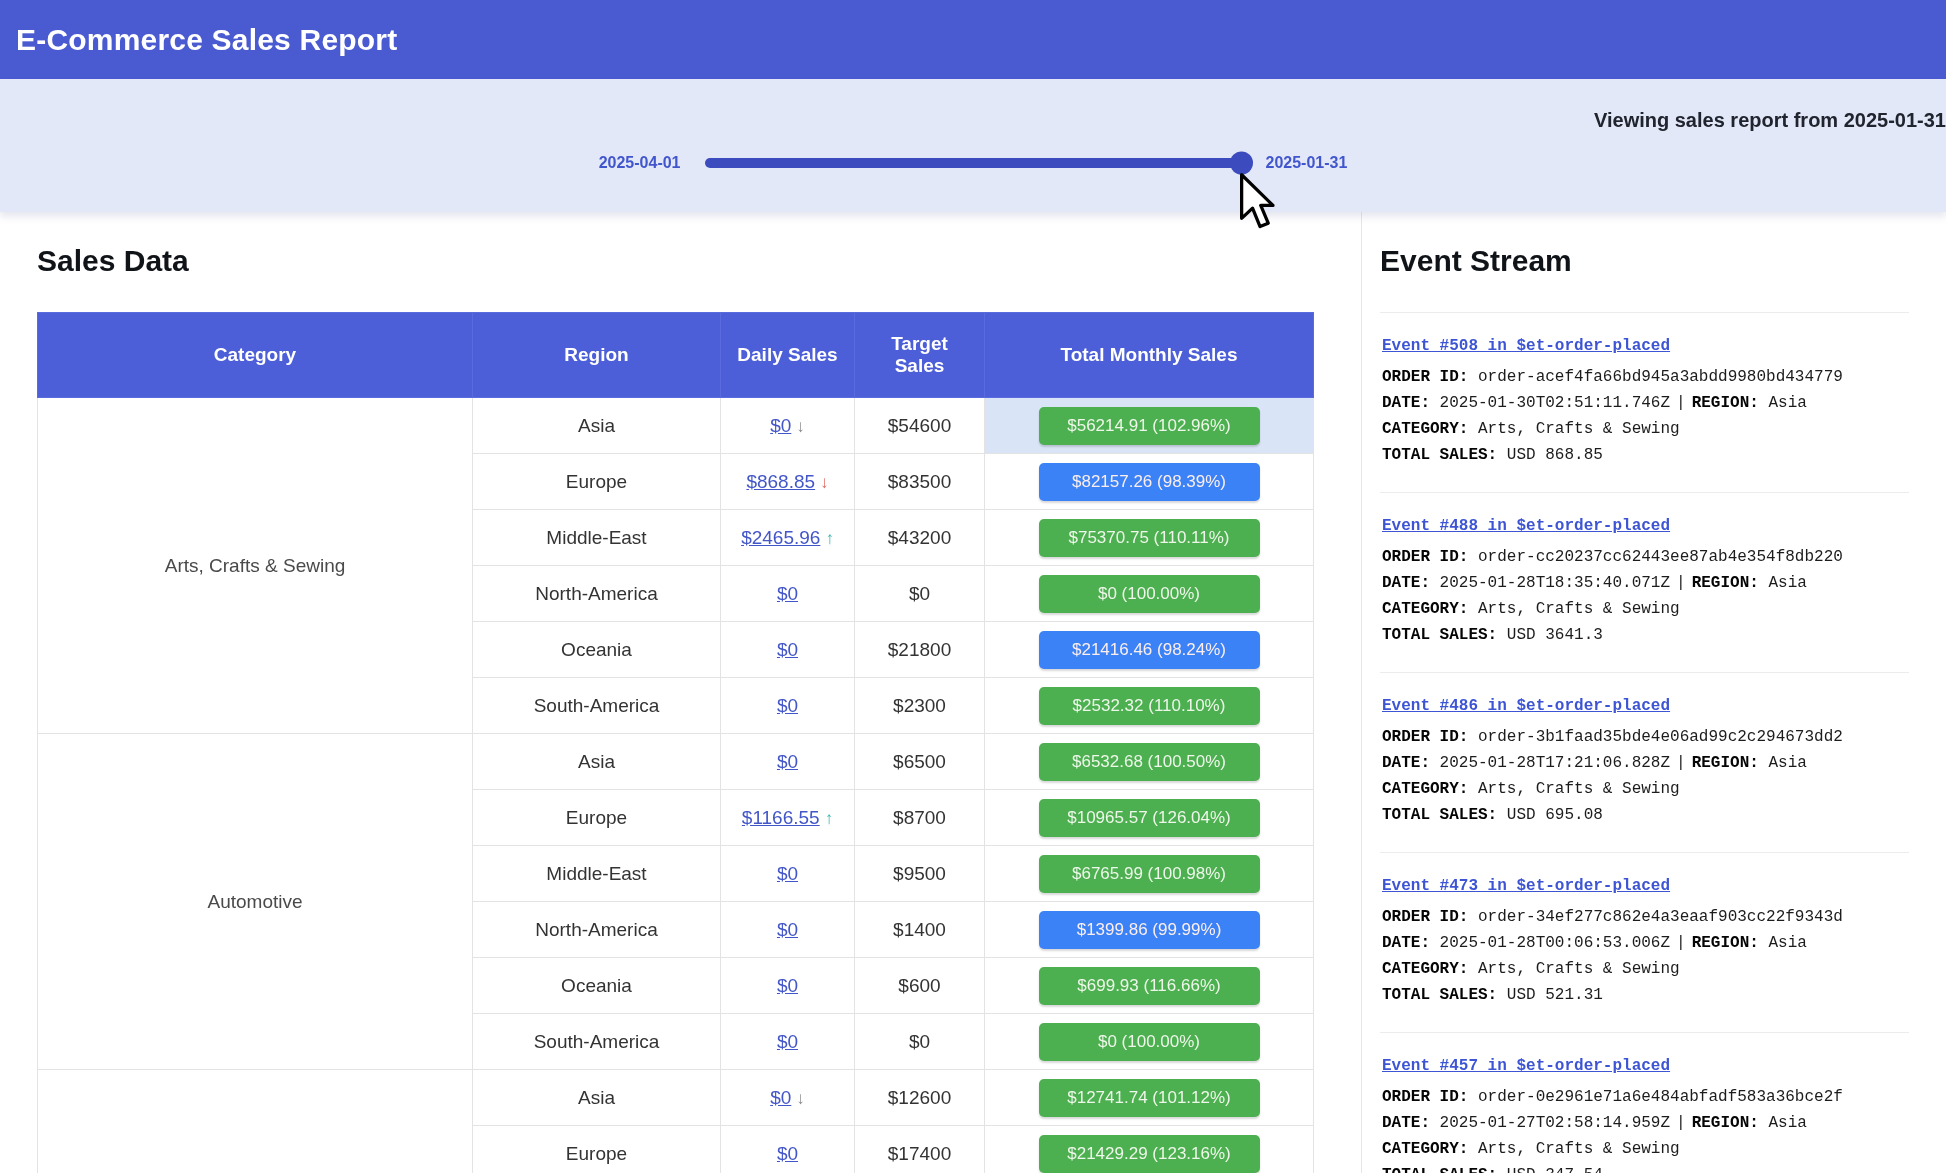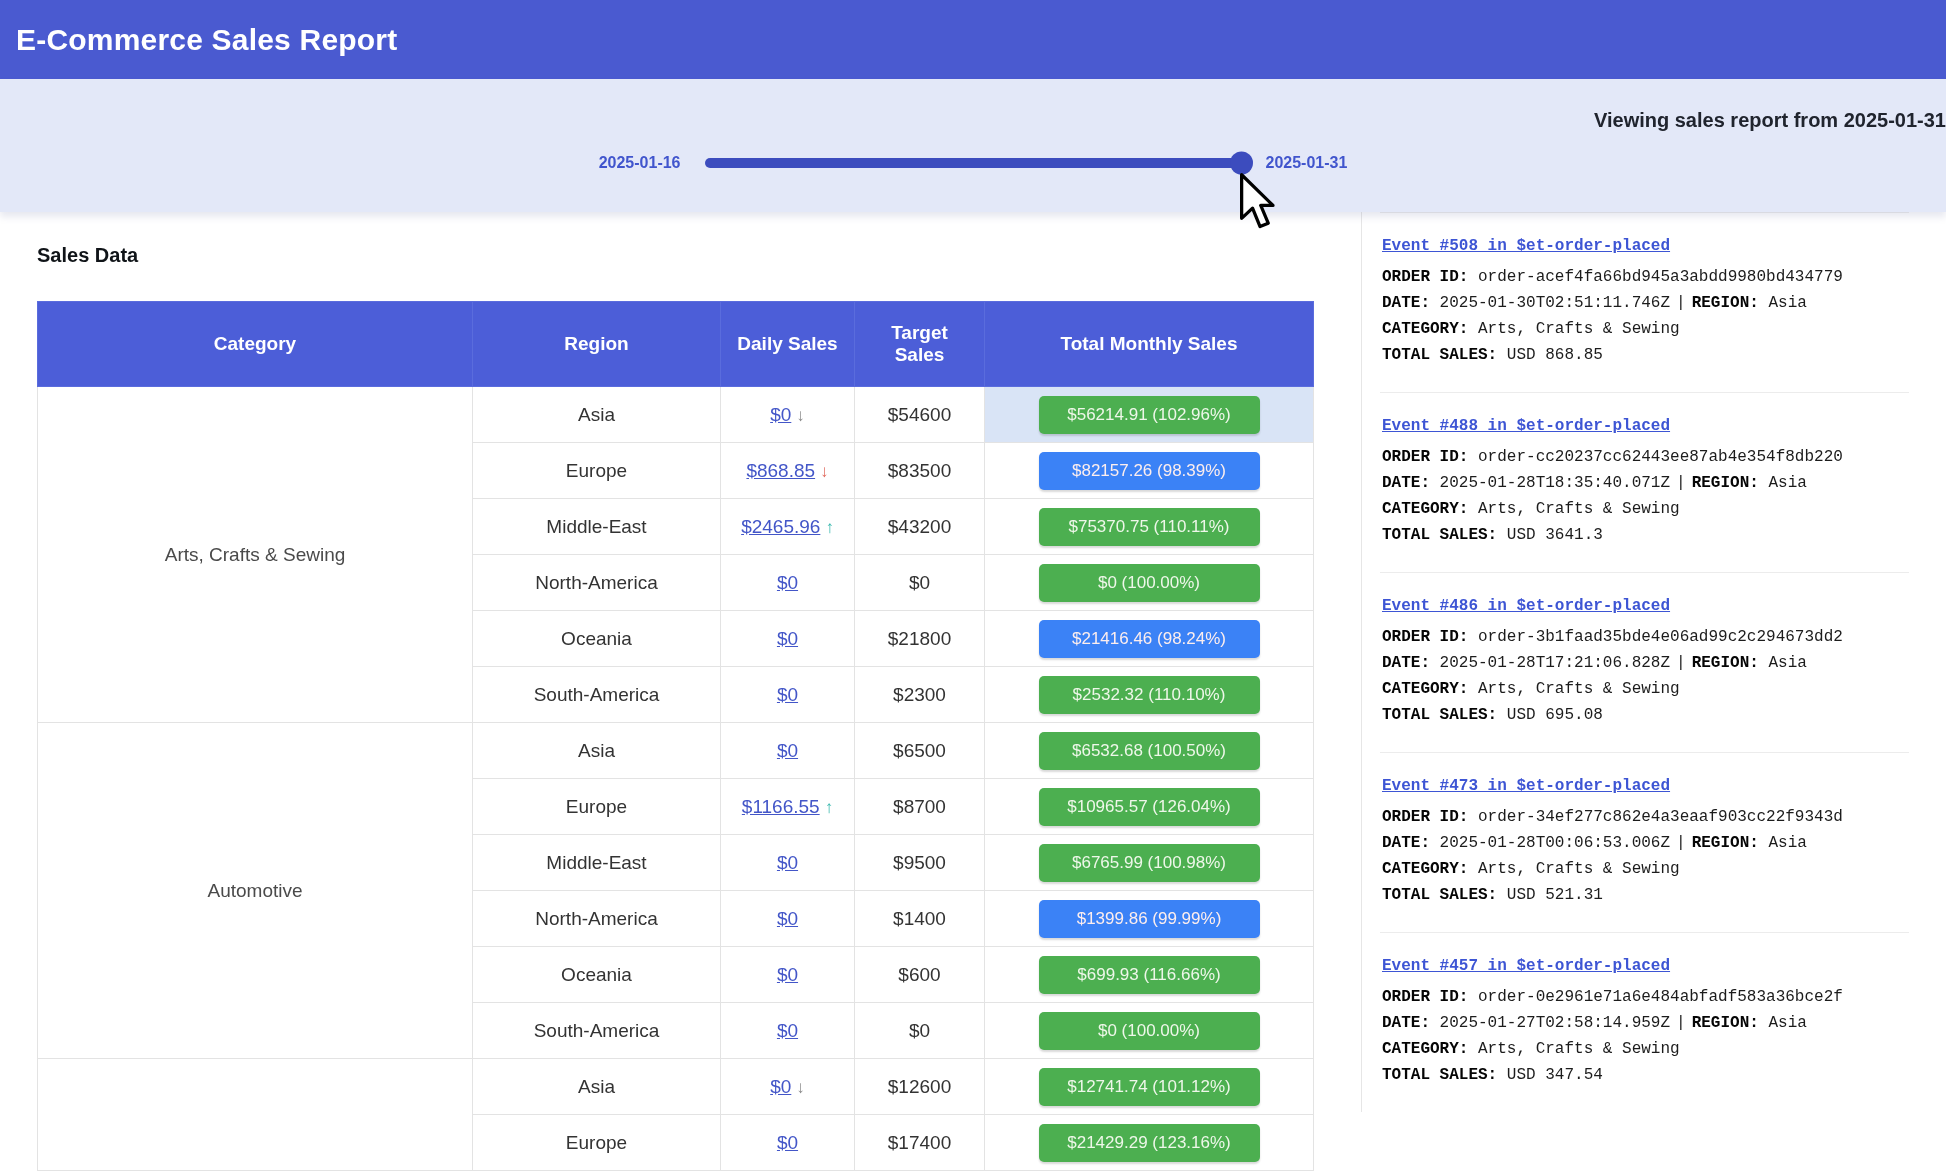--- a/index.html
+++ b/index.html
@@ -16,21 +16,21 @@
   .slider-title { text-align:right; padding-top:30px; font-size:20px; font-weight:bold; color:#20242e; }
   .slider-row { display:flex; justify-content:center; align-items:center; margin-top:22px; gap:24px; }
   .date-label { color:#4155cd; font-weight:bold; font-size:16px; }
   .slider-track { width:537px; height:10px; background:#3c4cbe; border-radius:6px; position:relative; cursor:pointer; }
   .slider-handle { position:absolute; right:-11px; top:50%; transform:translateY(-50%);
                    width:23px; height:23px; border-radius:50%; background:#3c4cbe; }
   .cursor-arrow { position:absolute; left:1237px; top:172px; width:42px; height:60px; z-index:50; pointer-events:none; }
 
   
   .main { display:flex; padding:0 37px; align-items:flex-start; }
-  .panel-heading { font-size:20px; font-weight:bold; color:#101418; margin:32px 0 34px; }
+  .panel-heading { font-size:30px; font-weight:bold; color:#101418; margin:32px 0 34px; }
 
   
   .sales-panel { width:1276px; flex:none; }
   table { border-collapse:collapse; width:1276px; table-layout:fixed; }
   col.c-cat{width:435px} col.c-reg{width:248px} col.c-daily{width:134px}
   col.c-tgt{width:130px} col.c-tot{width:329px}
   thead th { background:#4c5ed8; color:#fff; font-size:19px; font-weight:bold;
              height:85px; padding:0 12px; border:1px solid #5a6cdd; }
   tbody td { border:1px solid #e3e3e3; height:56px; text-align:center;
              font-size:19px; color:#333; background:#fff; }
@@ -59,21 +59,21 @@
 </head>
 <body>
 
 <header class="app-header">
   <h1>E-Commerce Sales Report</h1>
 </header>
 
 <section class="slider-section">
   <div class="slider-title">Viewing sales report from 2025-01-31</div>
   <div class="slider-row">
-    <span class="date-label">2025-01-16</span>
+    <span class="date-label">2025-04-01</span>
     <div class="slider-track">
       <div class="slider-handle"></div>
     </div>
     <span class="date-label">2025-01-31</span>
   </div>
 </section>
 
 <svg class="cursor-arrow" viewBox="0 0 30 44">
   <path d="M3 2 L3 34 L11 26.5 L16.5 40 L22.5 37.5 L17 24.5 L26 24.5 Z" fill="#ffffff" stroke="#000000" stroke-width="2.4" stroke-linejoin="round"></path>
 </svg>
@@ -185,20 +185,21 @@
             <td>Europe</td>
             <td><a class="dlink" href="#">$0</a></td>
             <td>$17400</td>
             <td><span class="badge green">$21429.29 (123.16%)</span></td>
           </tr>
         </tbody>
     </table>
   </div>
 
   <div class="event-panel">
+    <h2 class="panel-heading">Event Stream</h2>
     <div class="event-list">
         <div class="event-item"><a class="event-link" href="#">Event #508 in $et-order-placed</a><div class="event-line"><span class="elabel">ORDER ID: </span><span class="evalue">order-acef4fa66bd945a3abdd9980bd434779</span></div><div class="event-line"><span class="elabel">DATE: </span><span class="evalue">2025-01-30T02:51:11.746Z</span><span class="esep">|</span><span class="elabel">REGION: </span><span class="evalue">Asia</span></div><div class="event-line"><span class="elabel">CATEGORY: </span><span class="evalue">Arts, Crafts &amp; Sewing</span></div><div class="event-line"><span class="elabel">TOTAL SALES: </span><span class="evalue">USD 868.85</span></div></div>
         <div class="event-item"><a class="event-link" href="#">Event #488 in $et-order-placed</a><div class="event-line"><span class="elabel">ORDER ID: </span><span class="evalue">order-cc20237cc62443ee87ab4e354f8db220</span></div><div class="event-line"><span class="elabel">DATE: </span><span class="evalue">2025-01-28T18:35:40.071Z</span><span class="esep">|</span><span class="elabel">REGION: </span><span class="evalue">Asia</span></div><div class="event-line"><span class="elabel">CATEGORY: </span><span class="evalue">Arts, Crafts &amp; Sewing</span></div><div class="event-line"><span class="elabel">TOTAL SALES: </span><span class="evalue">USD 3641.3</span></div></div>
         <div class="event-item"><a class="event-link" href="#">Event #486 in $et-order-placed</a><div class="event-line"><span class="elabel">ORDER ID: </span><span class="evalue">order-3b1faad35bde4e06ad99c2c294673dd2</span></div><div class="event-line"><span class="elabel">DATE: </span><span class="evalue">2025-01-28T17:21:06.828Z</span><span class="esep">|</span><span class="elabel">REGION: </span><span class="evalue">Asia</span></div><div class="event-line"><span class="elabel">CATEGORY: </span><span class="evalue">Arts, Crafts &amp; Sewing</span></div><div class="event-line"><span class="elabel">TOTAL SALES: </span><span class="evalue">USD 695.08</span></div></div>
         <div class="event-item"><a class="event-link" href="#">Event #473 in $et-order-placed</a><div class="event-line"><span class="elabel">ORDER ID: </span><span class="evalue">order-34ef277c862e4a3eaaf903cc22f9343d</span></div><div class="event-line"><span class="elabel">DATE: </span><span class="evalue">2025-01-28T00:06:53.006Z</span><span class="esep">|</span><span class="elabel">REGION: </span><span class="evalue">Asia</span></div><div class="event-line"><span class="elabel">CATEGORY: </span><span class="evalue">Arts, Crafts &amp; Sewing</span></div><div class="event-line"><span class="elabel">TOTAL SALES: </span><span class="evalue">USD 521.31</span></div></div>
         <div class="event-item"><a class="event-link" href="#">Event #457 in $et-order-placed</a><div class="event-line"><span class="elabel">ORDER ID: </span><span class="evalue">order-0e2961e71a6e484abfadf583a36bce2f</span></div><div class="event-line"><span class="elabel">DATE: </span><span class="evalue">2025-01-27T02:58:14.959Z</span><span class="esep">|</span><span class="elabel">REGION: </span><span class="evalue">Asia</span></div><div class="event-line"><span class="elabel">CATEGORY: </span><span class="evalue">Arts, Crafts &amp; Sewing</span></div><div class="event-line"><span class="elabel">TOTAL SALES: </span><span class="evalue">USD 347.54</span></div></div>
       </div>
   </div>
 
 </div>

